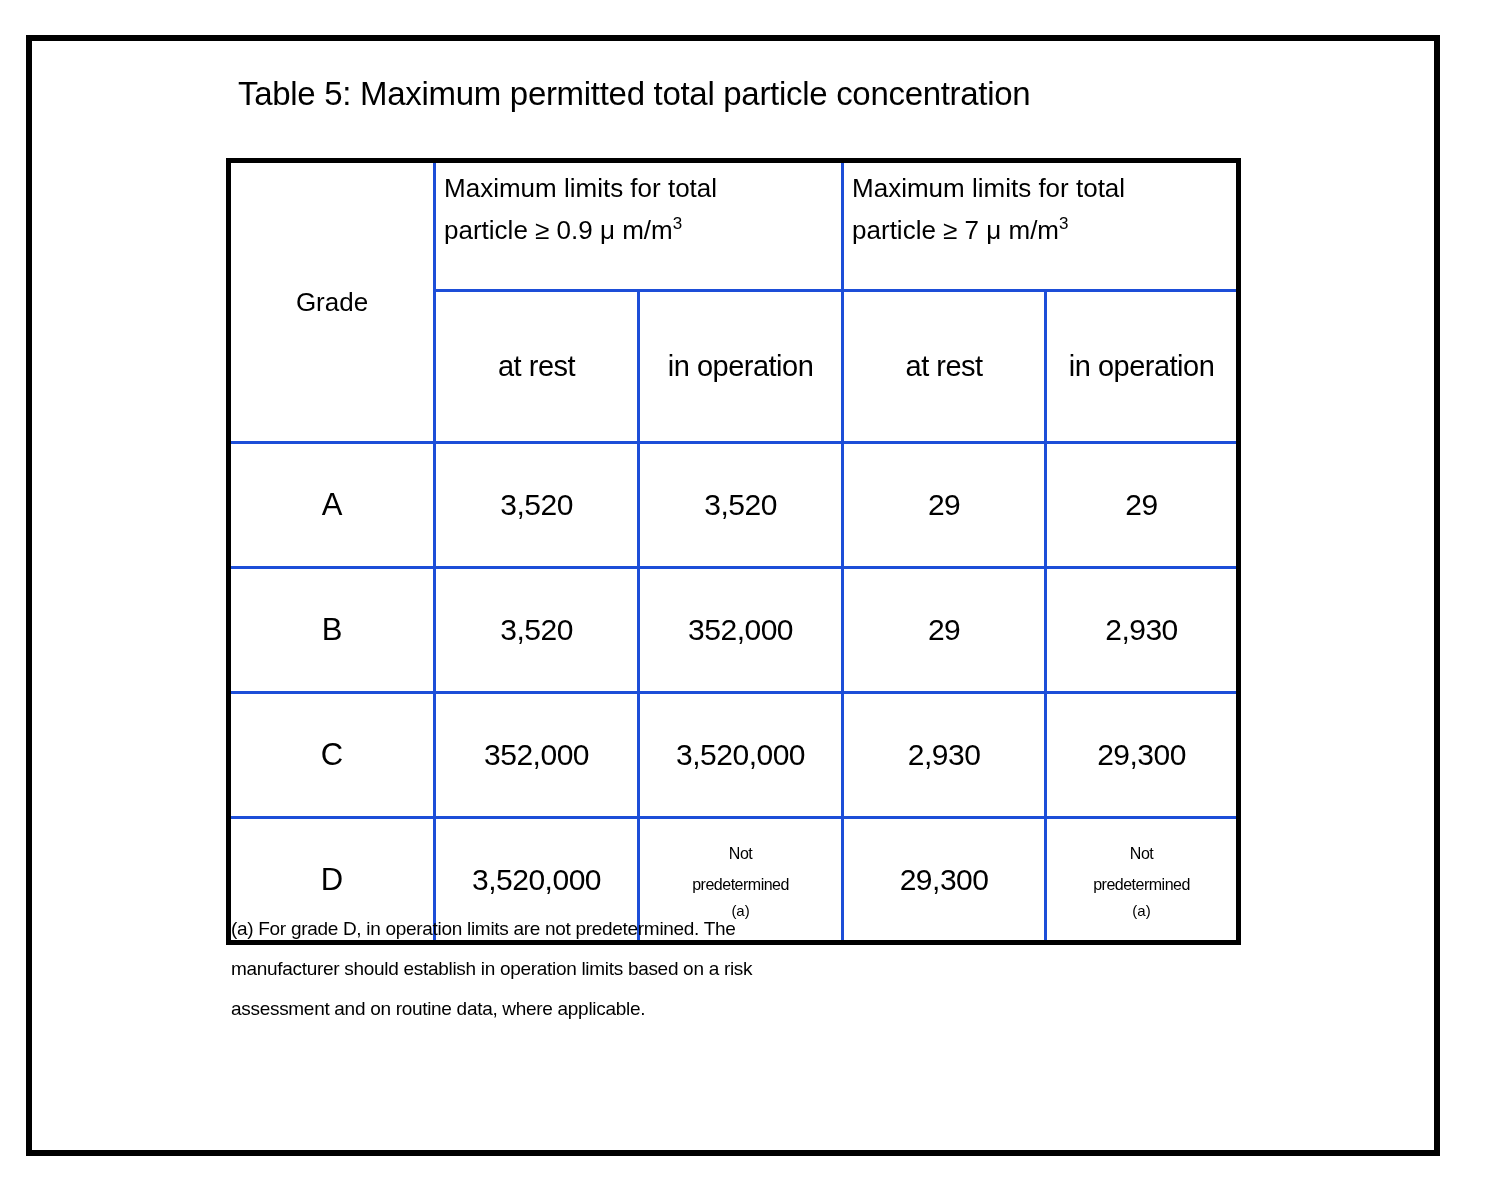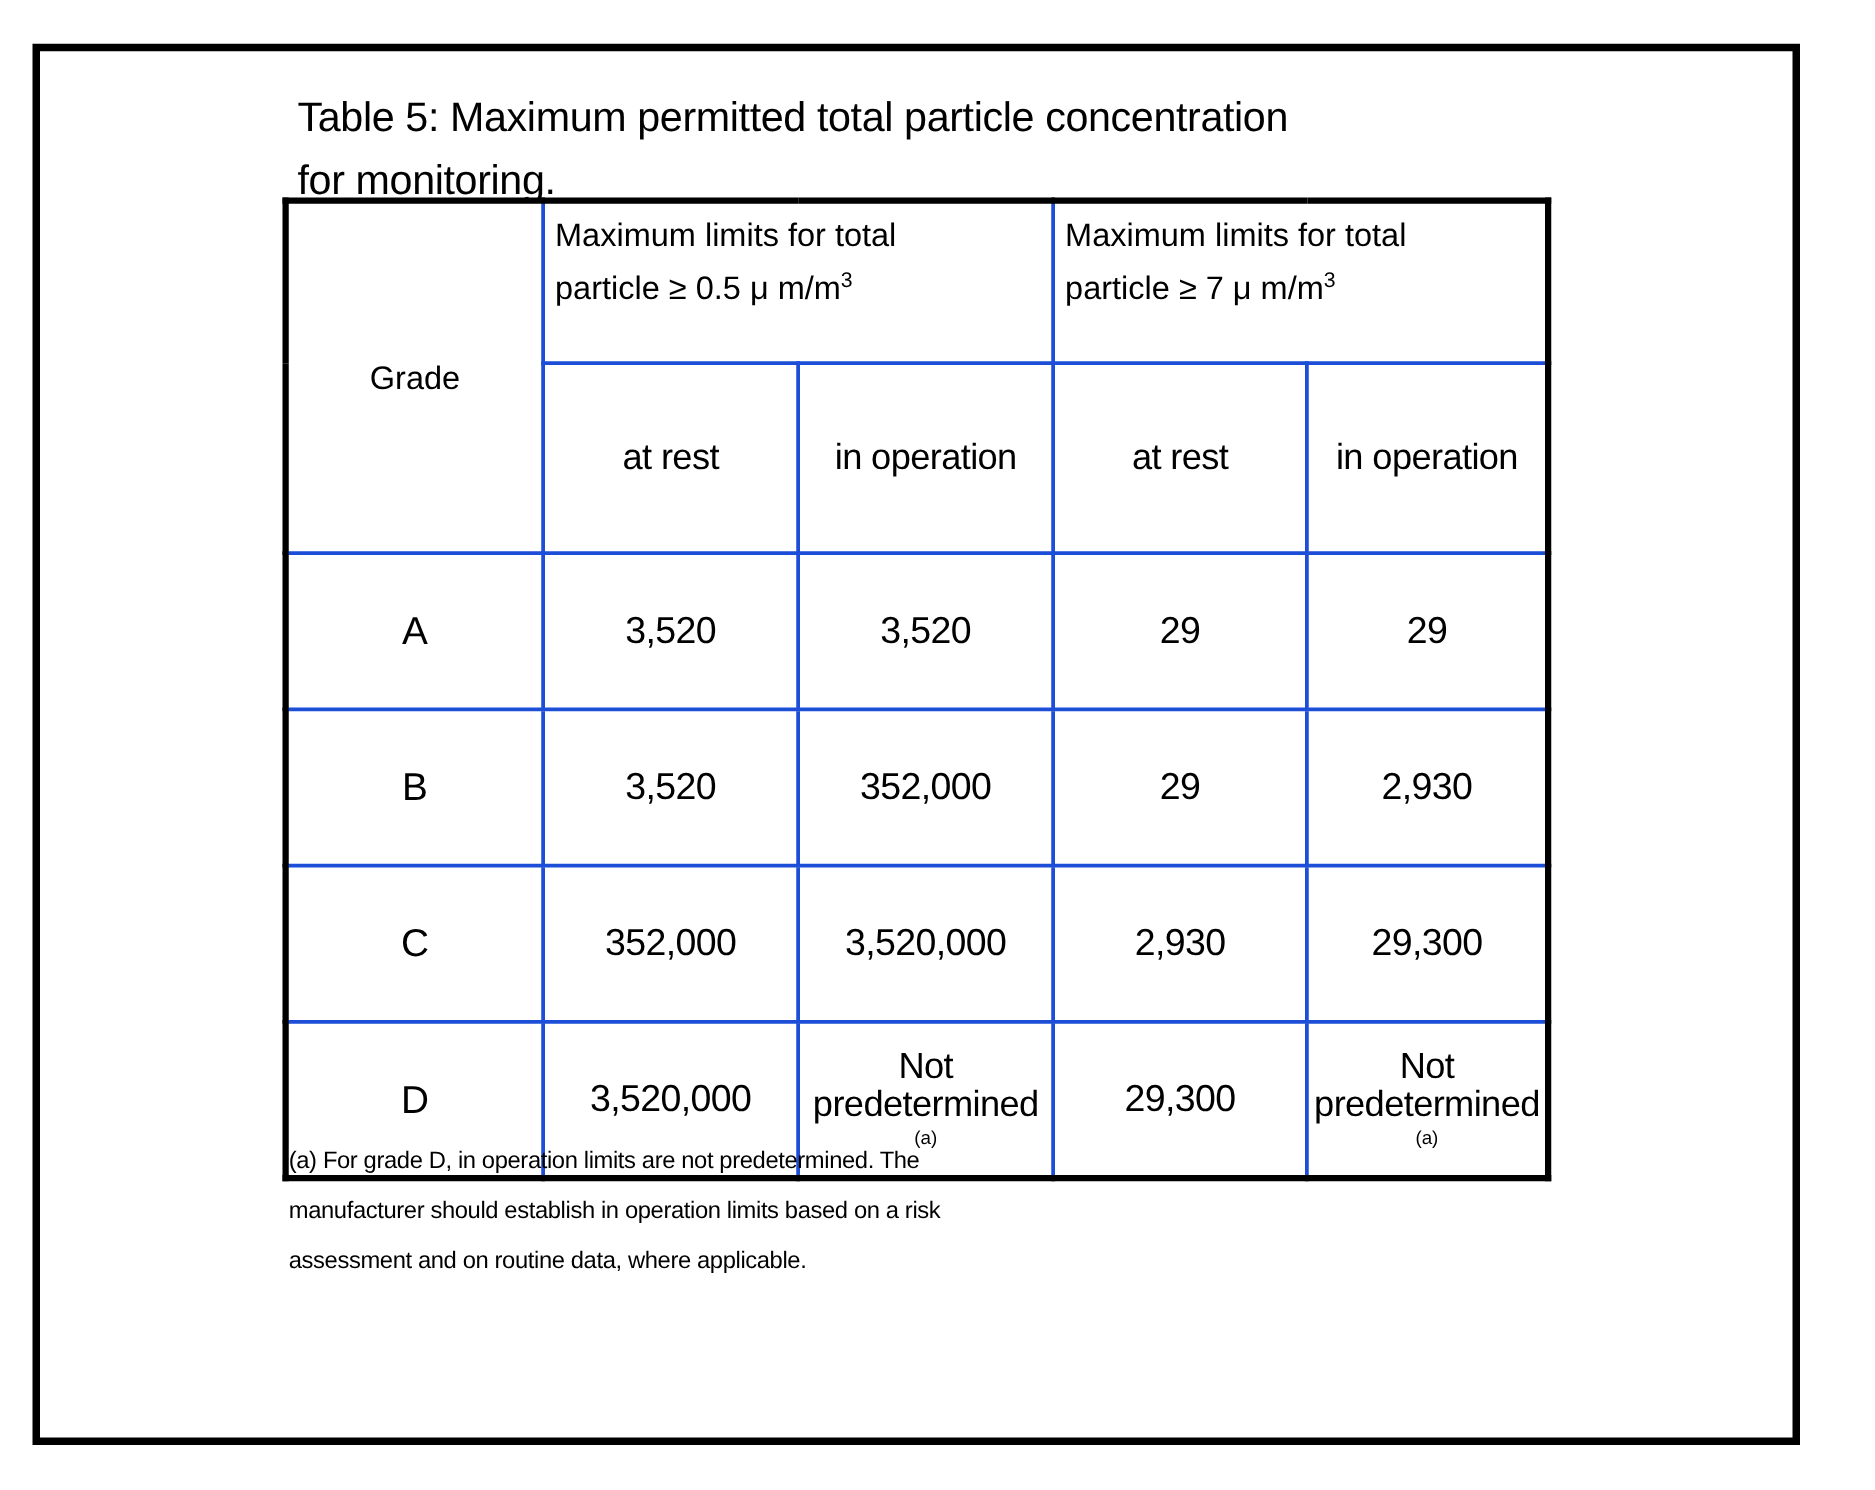--- a/index.html
+++ b/index.html
@@ -84,21 +84,21 @@
     vertical-align: middle;
     font-size: 30px;
     letter-spacing: -0.5px;
   }
   td.np-cell {
     text-align: center;
     vertical-align: middle;
     padding: 0;
   }
   .np-line {
-    font-size: 29px;
+    font-size: 16px;
     line-height: 31px;
     letter-spacing: -0.5px;
   }
   .np-ref {
     font-size: 15px;
     line-height: 22px;
   }
   .footnote {
     position: absolute;
     left: 199px;
@@ -109,37 +109,36 @@
     white-space: nowrap;
   }
 </style>
 </head>
 <body>
 
 <div class="frame">
 
   <div class="title">
     <div>Table 5: Maximum permitted total particle concentration</div>
-    <div>for monitoring.</div>
   </div>
 
   <table class="ptable">
     <colgroup>
       <col style="width:20.4%">
         <col style="width:20.2%">
         <col style="width:20.2%">
         <col style="width:20.1%">
         <col style="width:19.1%">
     </colgroup>
     <tbody>
       <tr class="r-group">
         <td class="grade-hd" rowspan="2">Grade</td>
         <td class="group-hd" colspan="2">
           <div>Maximum limits for total</div>
-          <div><span>particle ≥ 0.5 μ m/m</span><sup>3</sup></div>
+          <div><span>particle ≥ 0.9 μ m/m</span><sup>3</sup></div>
         </td>
         <td class="group-hd" colspan="2">
           <div>Maximum limits for total</div>
           <div><span>particle ≥ 7 μ m/m</span><sup>3</sup></div>
         </td>
       </tr>
       <tr class="r-sub">
         <td class="sub-hd">at rest</td>
         <td class="sub-hd">in operation</td>
         <td class="sub-hd">at rest</td>

